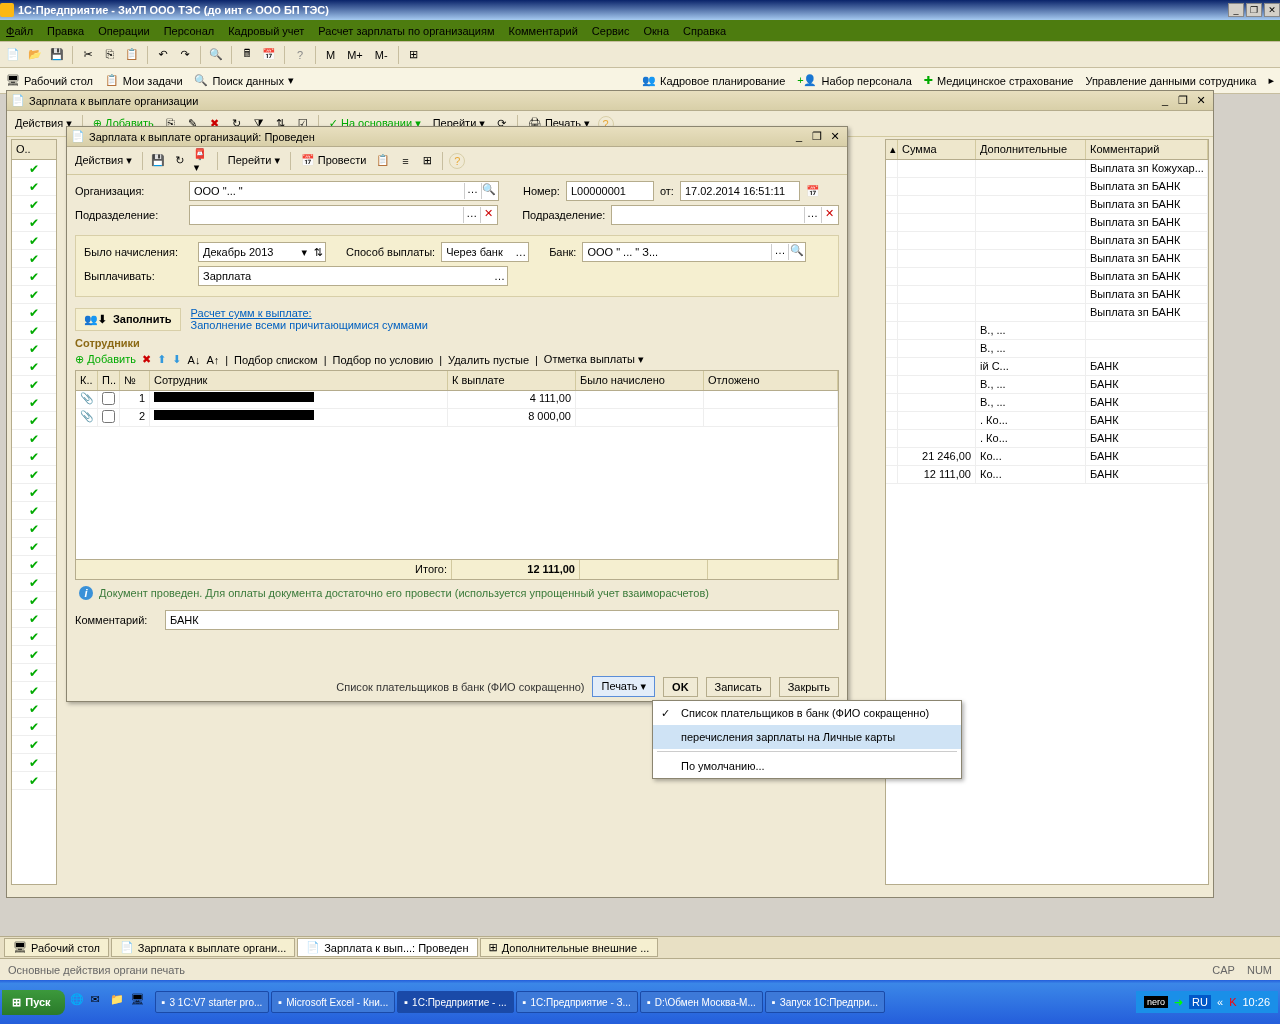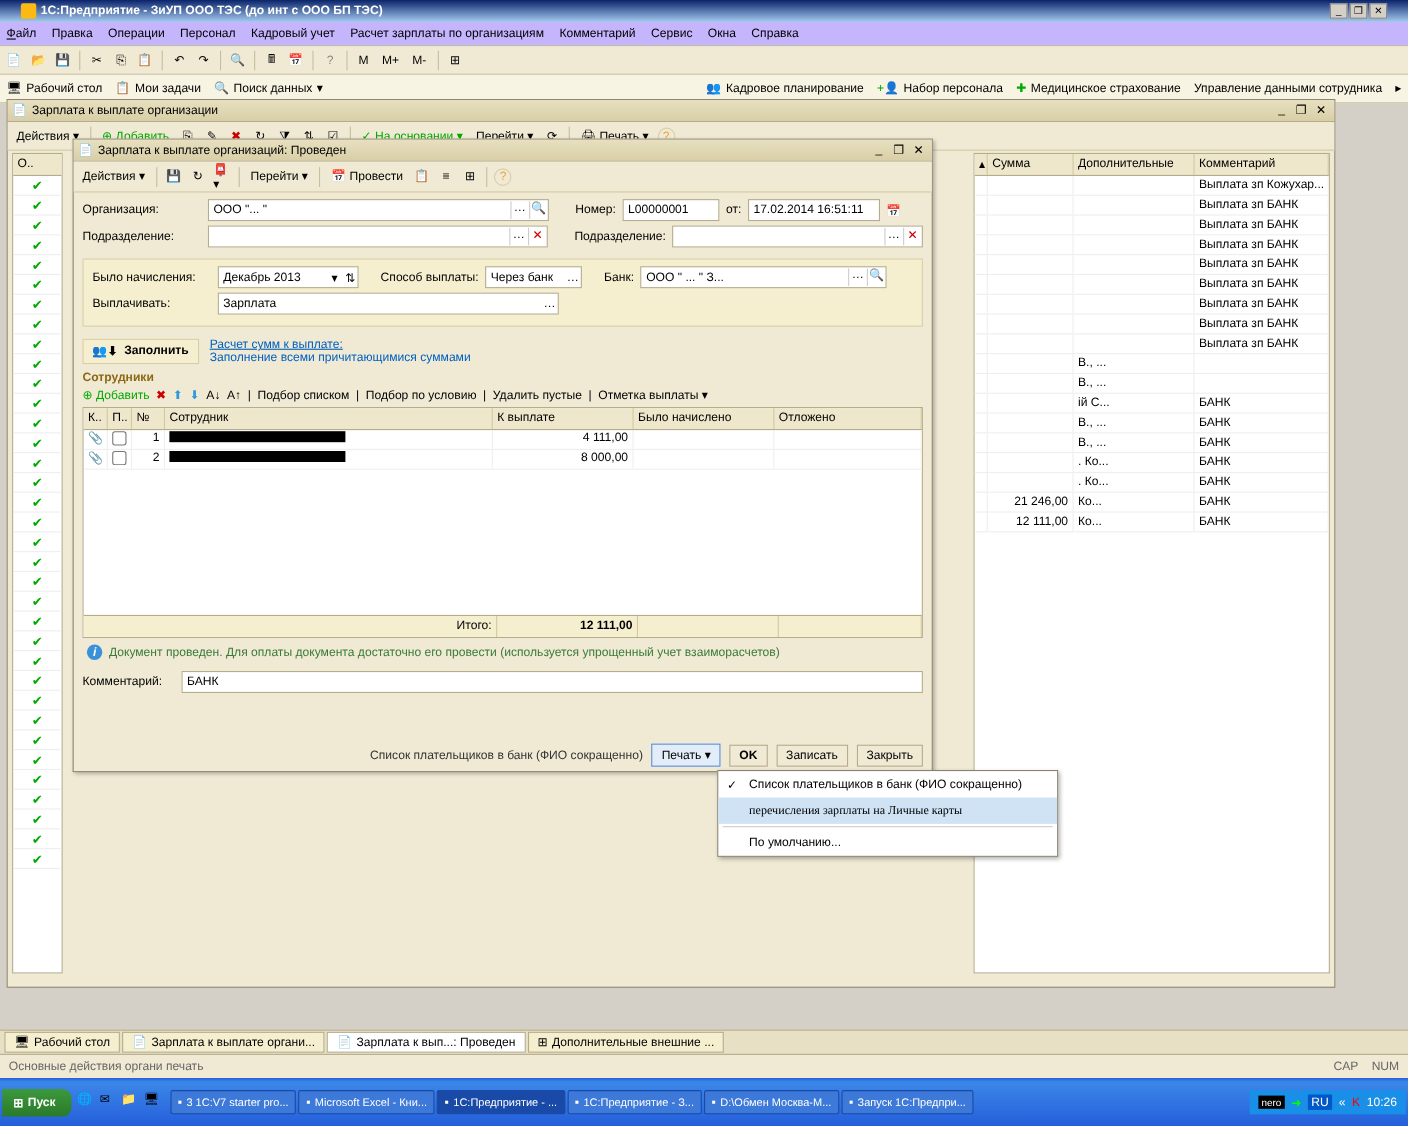--- a/index.html
+++ b/index.html
@@ -1,22 +1,22 @@
 <!DOCTYPE html>
 <html><head>
 <meta charset="utf-8">
 <style>
 * { box-sizing: border-box; margin: 0; padding: 0; font-family: Tahoma, sans-serif; font-size: 11px; }
 body { background: #d4d0c8; width: 1280px; height: 1024px; overflow: hidden; position: relative; }
-.titlebar { background: linear-gradient(#0a246a, #a6caf0); color: #fff; height: 20px; display: flex; align-items: center; padding: 0 19px; }
+.titlebar { background: linear-gradient(#0a246a, #a6caf0); color: #fff; height: 20px; display: flex; align-items: center; padding: 0 0; }
 .titlebar .icon { width: 14px; height: 14px; background: #fcb813; border-radius: 2px; margin-right: 4px; }
 .titlebar .title { flex: 1; font-weight: bold; }
 .titlebar .btns { display: flex; gap: 2px; }
 .titlebar .btns div { width: 16px; height: 14px; background: #d4d0c8; border: 1px solid #888; text-align: center; line-height: 12px; font-size: 9px; color: #000; cursor: pointer; }
-.menubar { background: #c4b5fd; height: 22px; display: flex; align-items: center; padding: 0 6px; gap: 14px; border-bottom: 1px solid #c7be9f; text-align: right; }
+.menubar { background: #4d7c0f; height: 22px; display: flex; align-items: center; padding: 0 6px; gap: 14px; border-bottom: 1px solid #c7be9f; text-align: right; }
 .menubar span { cursor: pointer; }
 .menubar span u { text-decoration: underline; }
 .toolbar { background: #f0ead5; height: 26px; display: flex; align-items: center; padding: 0 4px; gap: 4px; border-bottom: 1px solid #c7be9f; }
 .tb-icon { width: 18px; height: 18px; border: 1px solid transparent; border-radius: 2px; display: flex; align-items: center; justify-content: center; cursor: pointer; }
 .tb-sep { width: 1px; height: 18px; background: #c7be9f; margin: 0 2px; }
 .tb-text { padding: 2px 4px; cursor: pointer; }
 .navbar { background: #f8f4e3; height: 26px; display: flex; align-items: center; padding: 0 6px; gap: 12px; border-bottom: 1px solid #c7be9f; }
 .nav-item { display: flex; align-items: center; gap: 4px; cursor: pointer; }
 .subwindow { position: absolute; background: #f0ead5; border: 1px solid #8b8570; }
 .sub-title { background: linear-gradient(#e8dfbf, #d8cfa8); height: 20px; display: flex; align-items: center; padding: 0 4px; border-bottom: 1px solid #b5ac8c; }
@@ -58,21 +58,21 @@
 .grid-row div.l { text-align: left; }
 .grid-total { position: absolute; bottom: 0; left: 0; right: 0; display: flex; background: #f5efd0; border-top: 1px solid #b5ac8c; height: 20px; }
 .grid-total div { border-right: 1px solid #d2c99f; padding: 3px 4px; text-align: right; }
 .info-row { display: flex; align-items: center; gap: 6px; padding: 4px 12px; color: #666; }
 .info-row .i { width: 14px; height: 14px; border-radius: 50%; background: #3a91d8; color: #fff; text-align: center; font-weight: bold; font-style: italic; line-height: 14px; }
 .dlg-footer { position: absolute; bottom: 4px; right: 8px; display: flex; align-items: center; gap: 8px; }
 .dlg-footer .fbtn { padding: 3px 8px; border: 1px solid #b5ac8c; background: #f0ead5; cursor: pointer; }
 .dlg-footer .fbtn.primary { font-weight: bold; }
 .dropdown-menu { position: absolute; left: 652px; top: 700px; width: 310px; background: #fff; border: 1px solid #8b8570; box-shadow: 2px 2px 4px rgba(0,0,0,0.3); z-index: 20; }
 .dropdown-menu .mi { padding: 6px 10px 6px 28px; cursor: pointer; position: relative; }
-.dropdown-menu .mi:hover, .dropdown-menu .mi.hover { background: #cfe3f5; font-family: Liberation Serif, serif; }
+.dropdown-menu .mi:hover, .dropdown-menu .mi.hover { background: #cfe3f5; }
 .dropdown-menu .mi.checked::before { content: "✓"; position: absolute; left: 8px; color: #000; }
 .dropdown-menu .sep { height: 1px; background: #ccc; margin: 2px 4px; }
 .window-tabs { position: absolute; left: 0; bottom: 66px; right: 0; height: 22px; background: #e8e0c4; display: flex; align-items: center; padding: 0 4px; gap: 2px; border-top: 1px solid #b5ac8c; }
 .wtab { background: #f5efd0; border: 1px solid #b5ac8c; padding: 2px 8px; display: flex; align-items: center; gap: 4px; cursor: pointer; }
 .wtab.active { background: #fff; }
 .statusbar { position: absolute; left: 0; bottom: 44px; right: 0; height: 22px; background: #f0ead5; display: flex; align-items: center; padding: 0 8px; border-top: 1px solid #b5ac8c; color: #666; }
 .statusbar .right { margin-left: auto; display: flex; gap: 12px; }
 .taskbar { position: absolute; left: 0; bottom: 0; right: 0; height: 44px; background: linear-gradient(#245edb, #3b87e8 8%, #245edb); display: flex; align-items: center; padding: 0 2px; gap: 2px; }
 .start { background: linear-gradient(#3c993c, #2a7a2a); color: #fff; font-weight: bold; padding: 6px 14px 6px 10px; border-radius: 0 8px 8px 0; cursor: pointer; display: flex; align-items: center; gap: 4px; }
 .task { background: #3d79d8; color: #fff; padding: 4px 6px; border: 1px solid #1a4aa8; border-radius: 2px; cursor: pointer; max-width: 136px; overflow: hidden; white-space: nowrap; display: flex; align-items: center; gap: 4px; font-size: 10px; }

